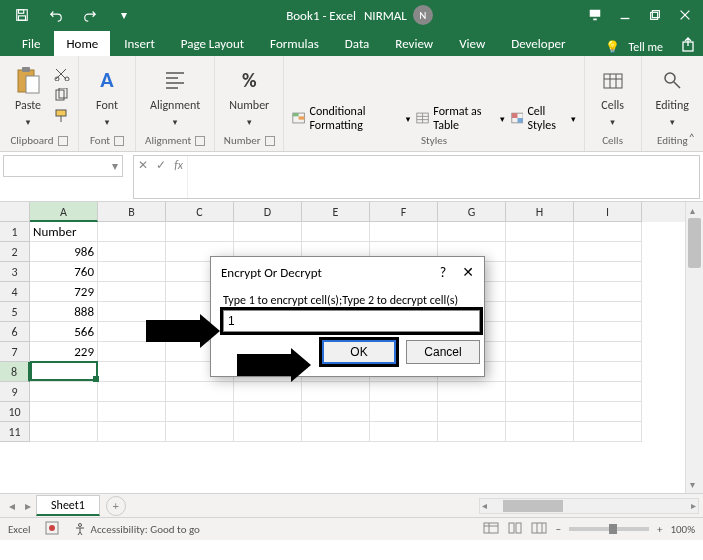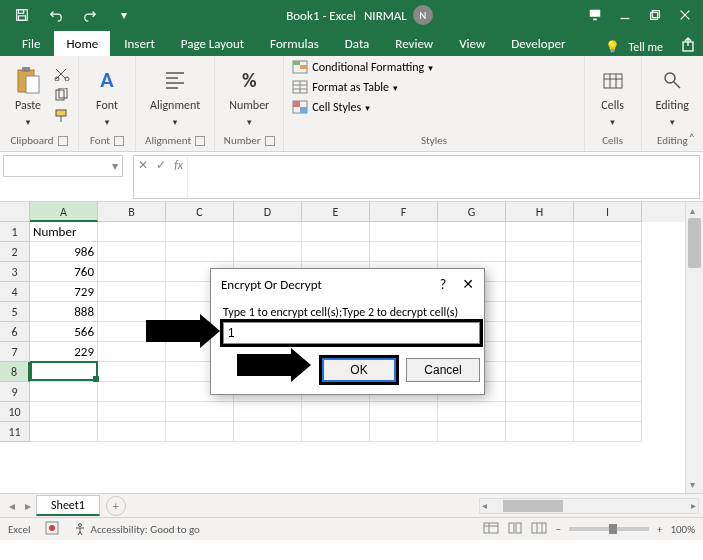--- a/index.html
+++ b/index.html
@@ -66,26 +66,26 @@
 .hscroll{margin-left:auto;width:220px;height:16px;background:#f0f0f0;display:flex;align-items:center;border:1px solid #ddd}
 .hthumb{width:60px;height:12px;background:#c1c1c1;margin-left:14px}
 
 
 .statusbar{height:22px;background:#f3f2f1;display:flex;align-items:center;font-size:11px;color:#555;padding:0 8px;gap:14px}
 .statusbar .right{margin-left:auto;display:flex;align-items:center;gap:8px}
 .zoomslider{width:80px;height:4px;background:#ccc;position:relative}
 .zoomslider::after{content:"";position:absolute;left:50%;top:-3px;width:8px;height:10px;background:#888}
 
 
-.dialog{position:absolute;left:210px;top:268px;width:275px;background:#fff;border:1px solid #888;box-shadow:3px 3px 12px rgba(0,0,0,0.3);z-index:10}
+.dialog{position:absolute;left:210px;top:256px;width:275px;background:#fff;border:1px solid #888;box-shadow:3px 3px 12px rgba(0,0,0,0.3);z-index:10}
 .dlgtitle{height:30px;display:flex;align-items:center;padding:0 10px;font-size:13px}
 .dlgtitle .dright{margin-left:auto;display:flex;gap:16px;font-size:14px}
 .dlgbody{padding:6px 4px 12px 12px;font-size:12px}
 .dlginput{width:100%;height:22px;border:1px solid #888;outline:3px solid #000;padding:0 4px;font-size:12px;margin-top:3px}
-.dlgbtns{display:flex;justify-content:flex-end;gap:10px;margin-top:14px}
+.dlgbtns{display:flex;justify-content:flex-end;gap:10px;margin-top:8px}
 .dlgbtn{width:74px;height:24px;border:1px solid #888;background:#f0f0f0;font-size:12px}
 .dlgbtn.ok{border:2px solid #2a6fd6;outline:3px solid #000}
 
 
 .arrow{position:absolute;z-index:11}
 .arrow.a1{left:146px;top:320px}
 .arrow.a2{left:237px;top:354px}
 .arrowshape{width:56px;height:22px;background:#000;position:relative}
 .arrowshape::after{content:"";position:absolute;right:-18px;top:-6px;border-left:20px solid #000;border-top:17px solid transparent;border-bottom:17px solid transparent}
 
@@ -247,21 +247,21 @@
           <span style="font-size:9px">▾</span>
         </div>
       </div>
     <div class="group-label">
         <span>Number</span>
         <span class="dialoglauncher"></span>
       </div>
   </div>
 
   <div class="group" style="flex:1">
-    <div class="group-body" style="flex-direction:column;align-items:flex-start;gap:6px;width:100%">
+    <div class="group-body" style="flex-direction:row;align-items:flex-end;gap:6px;width:100%">
       <div class="smallrow">
           <svg width="16" height="14" viewBox="0 0 16 14">
             <rect x="1" y="1" width="14" height="12" fill="none" stroke="#888"></rect>
             <rect x="1" y="1" width="7" height="4" fill="#7fb77f"></rect>
             <rect x="8" y="5" width="7" height="4" fill="#e8a05a"></rect>
           </svg>
           <span>Conditional Formatting</span>
           <span style="font-size:9px">▾</span>
         </div>
       <div class="smallrow">

